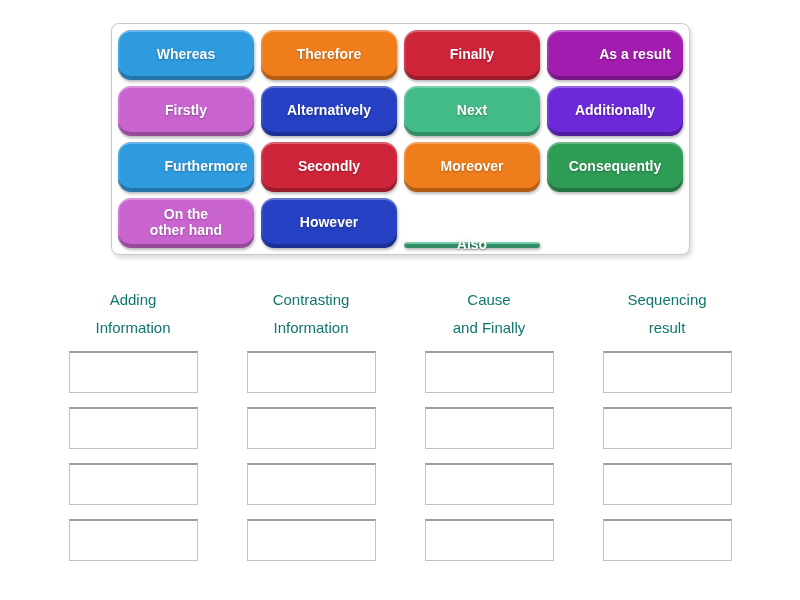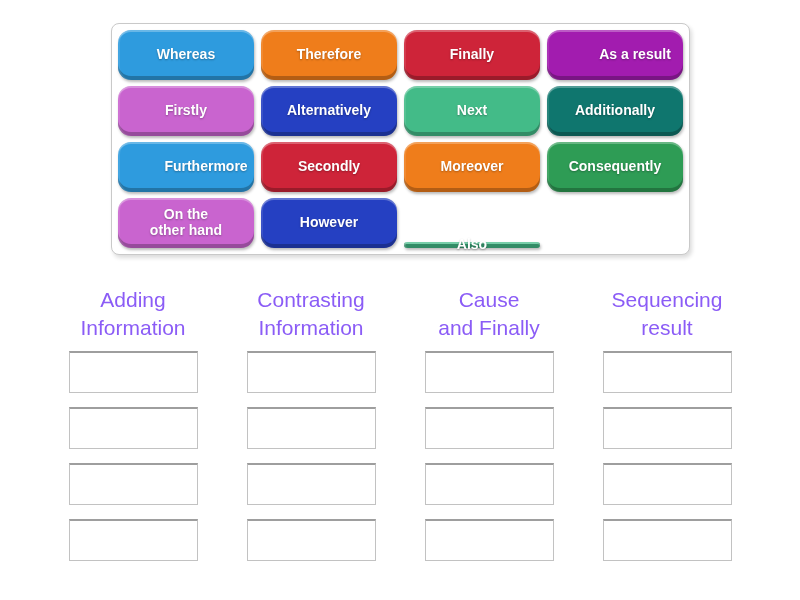--- a/index.html
+++ b/index.html
@@ -51,23 +51,23 @@
   
   .groups {
     position: absolute;
     left: 44px; top: 286px;
     width: 712px;
     display: grid;
     grid-template-columns: repeat(4, 178px);
   }
   .group { text-align: center; }
   .group-header {
-    font-size: 21px;
+    font-size: 15px;
     line-height: 28px;
-    color: #8b5cf6;
+    color: #0f766e;
     white-space: pre-line;
     min-height: 56px;
     margin-bottom: 9px;
   }
   .slot {
     width: 129px;
     height: 42px;
     margin: 0 auto 14px auto;
     background: #ffffff;
     border: 1px solid #c2c2c2;
@@ -78,21 +78,21 @@
 <body>
 
 <div class="panel">
   <div class="tile" style="background: rgb(46, 155, 222);">Whereas</div>
   <div class="tile" style="background: rgb(239, 125, 27);">Therefore</div>
   <div class="tile" style="background: rgb(206, 36, 57);">Finally</div>
   <div class="tile" style="background: #a21caf; padding-left: 40px;">As a result</div>
   <div class="tile" style="background: rgb(201, 100, 207);">Firstly</div>
   <div class="tile" style="background: rgb(37, 64, 194);">Alternatively</div>
   <div class="tile" style="background: rgb(67, 187, 136);">Next</div>
-  <div class="tile" style="background: #0f766e;">Additionally</div>
+  <div class="tile" style="background: #6d28d9;">Additionally</div>
   <div class="tile" style="background: rgb(46, 155, 222); padding-left: 40px;">Furthermore</div>
   <div class="tile" style="background: rgb(206, 36, 57);">Secondly</div>
   <div class="tile" style="background: rgb(239, 125, 27);">Moreover</div>
   <div class="tile" style="background: rgb(46, 156, 85);">Consequently</div>
   <div class="tile" style="background: rgb(201, 100, 207);">On the
 other hand</div>
   <div class="tile" style="background: rgb(37, 64, 194);">However</div>
   <div class="tile" style="background: rgb(67, 187, 136); margin-top: 44px;">Also</div>
 </div>
 

